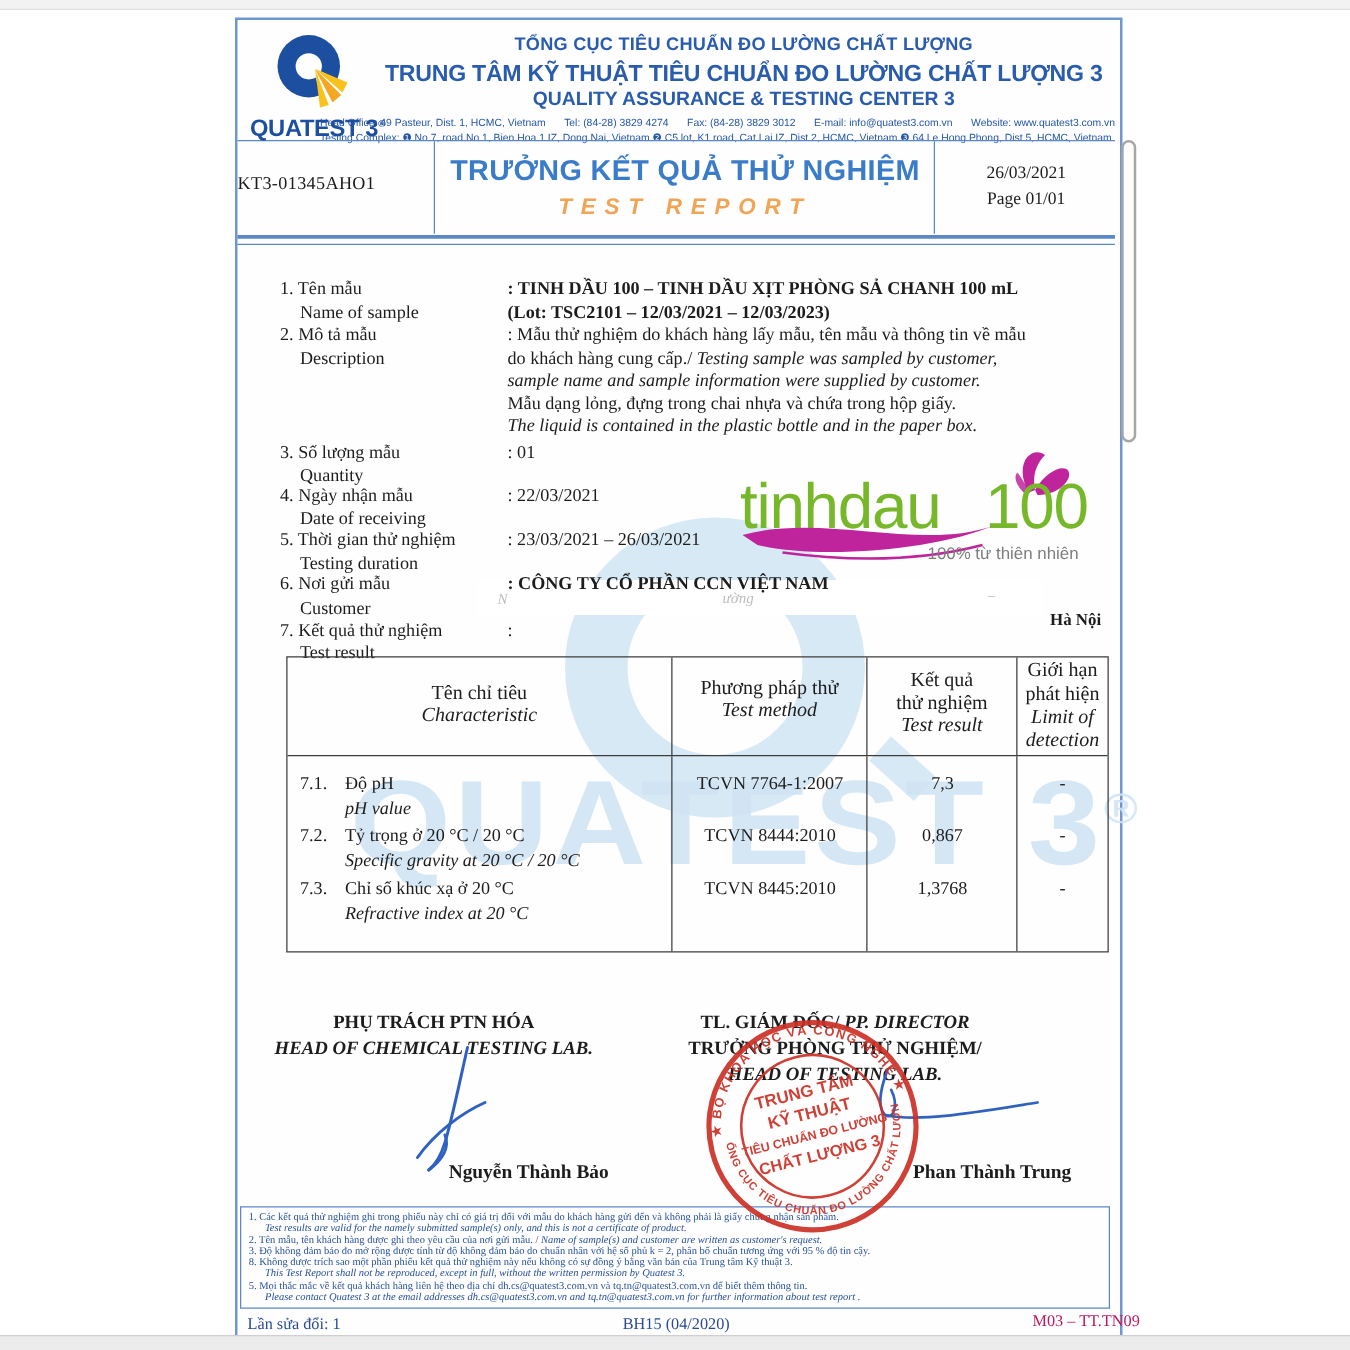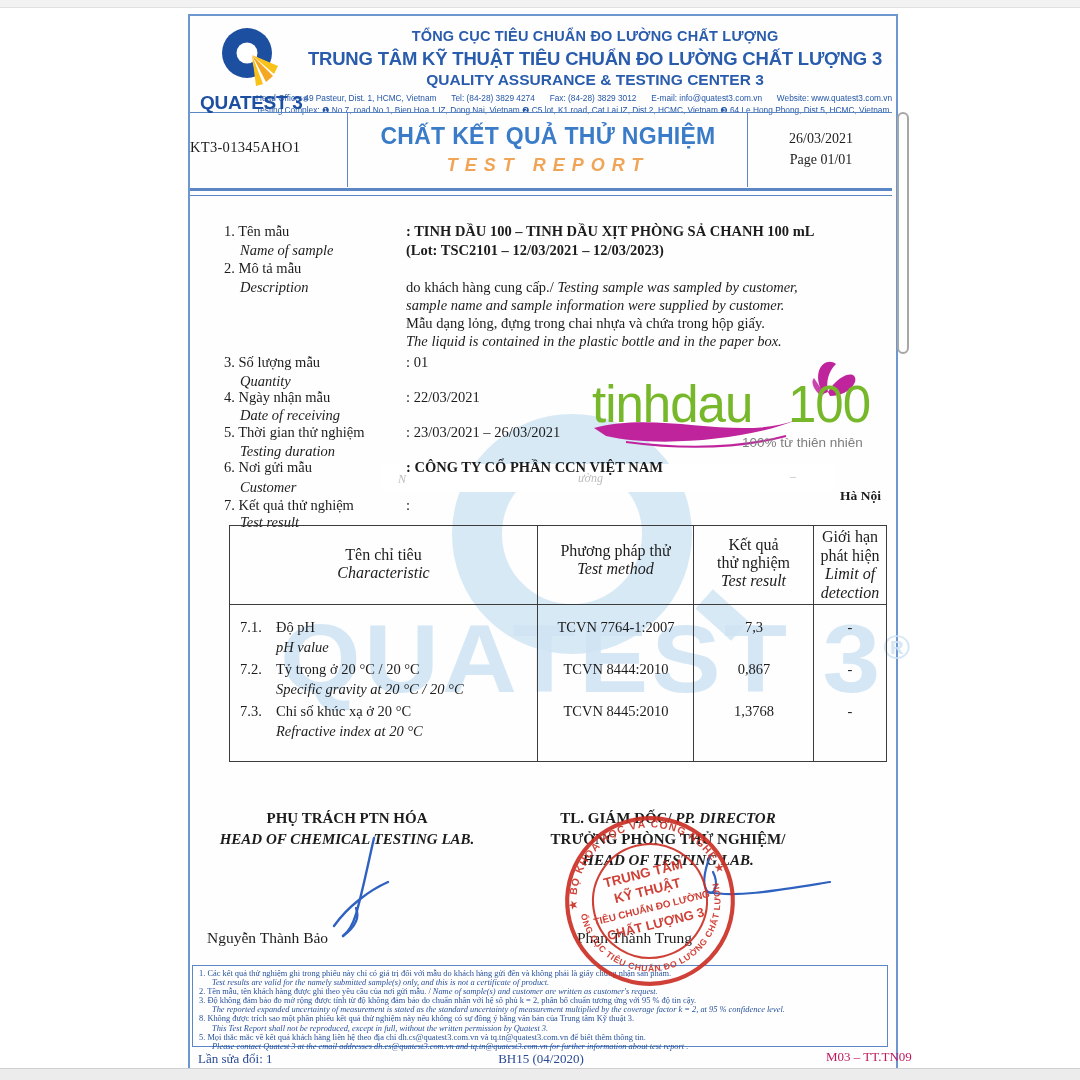--- a/index.html
+++ b/index.html
@@ -31,39 +31,39 @@
   .band .vline2{position:absolute;left:557px;top:0;height:74px;border-left:1.5px solid #5b87c7}
   .report-no{position:absolute;left:0;top:26px;width:157px;text-align:left;font-size:14.5px;letter-spacing:.3px}
   .title-vn{position:absolute;left:160px;top:10px;width:396px;text-align:center;font-size:23px;font-weight:bold;color:#3b7cc9;letter-spacing:.3px}
   .title-en{position:absolute;left:160px;top:42px;width:396px;text-align:center;font-size:18px;font-weight:bold;font-style:italic;color:#f0a455;letter-spacing:7px}
   .band-date{position:absolute;left:560px;top:15px;width:142px;text-align:center;font-size:14px;line-height:21px}
   .rule-a{left:0;top:172px;width:702px;height:3px;background:#5b87c7}
   .rule-b{left:0;top:179px;width:702px;height:0;border-top:1px solid #5b87c7}
   
   .itline{font-size:14.5px;line-height:18px;white-space:nowrap;z-index:3}
   .lblvn{left:34px}
-  .lblen{left:50px;font-style:italic}
+  .lblen{left:50px;}
   .val{left:216px}
   
   .wm-ring{left:262px;top:398px;width:140px;height:140px;border:50px solid #cde3f4;border-radius:50%;opacity:.78;z-index:0}
   .wm-tail{left:508px;top:586px;width:48px;height:26px;background:#cde3f4;opacity:.78;transform:rotate(42deg);z-index:0}
   .wm-text{left:90px;top:588px;font-family:"Liberation Sans",sans-serif;font-size:96px;font-weight:bold;color:#cfe4f4;letter-spacing:3px;transform:scaleX(1.08);transform-origin:left top;opacity:.85;z-index:0;white-space:nowrap}
   .wm-text sup{font-size:34px}
   .whiteout{left:192px;top:448px;width:452px;height:28px;background:#ffffff;z-index:2}
   .residue{position:absolute;color:#bdbdbd;font-style:italic;filter:blur(.6px);font-size:12px}
   
   .tbl{left:39px;top:509px;width:656px;height:235px;border:1.4px solid #3c3c3c;z-index:3;background:transparent}
   .th{position:absolute;top:0;height:78px;border-right:1.2px solid #3c3c3c;box-sizing:border-box;text-align:center}
   .th div{line-height:18px}
   .tbl .hsep{position:absolute;left:0;top:78px;width:656px;border-top:1.2px solid #3c3c3c}
   .tcol{position:absolute;top:79px;height:156px;border-right:1.2px solid #3c3c3c;box-sizing:border-box}
   .cell-line{position:absolute;font-size:14.5px;white-space:nowrap}
   
   .sigtitle{font-size:15px;font-weight:bold;text-align:center;line-height:21px;z-index:3}
-  .name{font-size:15.5px;font-weight:normal;text-align:left;z-index:3}
+  .name{font-size:15.5px;font-weight:bold;text-align:right;z-index:3}
   .sigsvg{z-index:3}
   .stamp{left:372px;top:797px;width:176px;height:176px;transform:rotate(-14deg);opacity:.92;z-index:4}
   
   .tinhdau{left:400px;top:340px;z-index:4}
   
   .notes{left:2px;top:949px;width:696px;height:82px;border:1.5px solid #5b87c7;box-sizing:border-box;padding:3px 6px 0 6px;color:#27519b;font-size:8.4px;line-height:9.1px;z-index:3}
   .notes .en{padding-left:13px;font-style:italic}
   .footrow{left:0;top:1035px;width:702px;font-size:13px;color:#2a4a96;z-index:3}
   .qlogo-text{font-family:"Liberation Sans",sans-serif;font-weight:800;font-size:19px;color:#1d4fa0;letter-spacing:-.3px;white-space:nowrap}
   .qlogo-text sup{font-size:8px}
@@ -102,37 +102,38 @@
     <span>E-mail: info@quatest3.com.vn</span>
     <span>Website: www.quatest3.com.vn</span>
   </div>
   <div class="abs sans contact2">Testing Complex: ❶ No.7, road No.1, Bien Hoa 1 IZ, Dong Nai, Vietnam ❷ C5 lot, K1 road, Cat Lai IZ, Dist.2, HCMC, Vietnam ❸ 64 Le Hong Phong, Dist.5, HCMC, Vietnam</div>
   <div class="abs hdr-rule"></div>
 
   <div class="abs band">
     <div class="vline1"></div>
     <div class="vline2"></div>
     <div class="report-no">KT3-01345AHO1</div>
-    <div class="title-vn sans">CHẤT KẾT QUẢ THỬ NGHIỆM</div>
+    <div class="title-vn sans">TRƯỞNG KẾT QUẢ THỬ NGHIỆM</div>
     <div class="title-en sans">TEST REPORT</div>
     <div class="band-date">
       <div>26/03/2021</div>
       <div>Page 01/01</div>
     </div>
   </div>
   <div class="abs rule-a"></div>
   <div class="abs rule-b"></div>
 
   <div class="abs itline lblvn" style="top:206px">1. Tên mẫu</div>
   <div class="abs itline lblen" style="top:225px">Name of sample</div>
   <div class="abs itline val b" style="top:206px">: TINH DẦU 100 – TINH DẦU XỊT PHÒNG SẢ CHANH 100 mL</div>
   <div class="abs itline val b" style="top:225px">(Lot: TSC2101 – 12/03/2021 – 12/03/2023)</div>
 
   <div class="abs itline lblvn" style="top:243px">2. Mô tả mẫu</div>
   <div class="abs itline lblen" style="top:262px">Description</div>
+  <div class="abs itline val" style="top:243px">: Mẫu thử nghiệm do khách hàng lấy mẫu, tên mẫu và thông tin về mẫu</div>
   <div class="abs itline val" style="top:262px"><span>do khách hàng cung cấp./ </span><span class="it">Testing sample was sampled by customer,</span></div>
   <div class="abs itline val it" style="top:280px">sample name and sample information were supplied by customer.</div>
   <div class="abs itline val" style="top:298px">Mẫu dạng lỏng, đựng trong chai nhựa và chứa trong hộp giấy.</div>
   <div class="abs itline val it" style="top:316px">The liquid is contained in the plastic bottle and in the paper box.</div>
 
   <div class="abs itline lblvn" style="top:337px">3. Số lượng mẫu</div>
   <div class="abs itline lblen" style="top:356px">Quantity</div>
   <div class="abs itline val" style="top:337px">: 01</div>
 
   <div class="abs itline lblvn" style="top:372px">4. Ngày nhận mẫu</div>
@@ -269,21 +270,20 @@
       <path d="M36 86 C 96 94 150 92 196 80" stroke="#c0249c" stroke-width="2" fill="none"></path>
       <text x="152" y="91" font-family="Liberation Sans, sans-serif" font-size="13.5" fill="#7d7d7d">100% từ thiên nhiên</text>
     </svg>
   </div>
 
   <div class="abs notes">
     <div>1. Các kết quả thử nghiệm ghi trong phiếu này chỉ có giá trị đối với mẫu do khách hàng gửi đến và không phải là giấy chứng nhận sản phẩm.</div>
     <div class="en">Test results are valid for the namely submitted sample(s) only, and this is not a certificate of product.</div>
     <div><span>2. Tên mẫu, tên khách hàng được ghi theo yêu cầu của nơi gửi mẫu. / </span><span class="it">Name of sample(s) and customer are written as customer's request.</span></div>
     <div>3. Độ không đảm bảo đo mở rộng được tính từ độ không đảm bảo do chuẩn nhân với hệ số phủ k = 2, phân bố chuẩn tương ứng với 95 % độ tin cậy.</div>
-    <div class="en">The reported expanded uncertainty of measurement is stated as the standard uncertainty of measurement multiplied by the coverage factor k = 2, at 95 % confidence level.</div>
     <div>8. Không được trích sao một phần phiếu kết quả thử nghiệm này nếu không có sự đồng ý bằng văn bản của Trung tâm Kỹ thuật 3.</div>
     <div class="en">This Test Report shall not be reproduced, except in full, without the written permission by Quatest 3.</div>
     <div><span>5. Mọi thắc mắc về kết quả khách hàng liên hệ theo địa chỉ </span><span class="u">dh.cs@quatest3.com.vn</span><span> và </span><span class="u">tq.tn@quatest3.com.vn</span><span> để biết thêm thông tin.</span></div>
     <div class="en"><span>Please contact Quatest 3 at the email addresses </span><span class="u">dh.cs@quatest3.com.vn</span><span> and </span><span class="u">tq.tn@quatest3.com.vn</span><span> for further information about test report .</span></div>
   </div>
 
   <div class="abs footrow">
     <span class="abs" style="left:8px;top:0">Lần sửa đổi: 1</span>
     <span class="abs" style="left:0;top:0;width:702px;text-align:center">BH15 (04/2020)</span>
     <span class="abs nw" style="left:636px;top:-2px;color:#be185d">M03 – TT.TN09</span>

